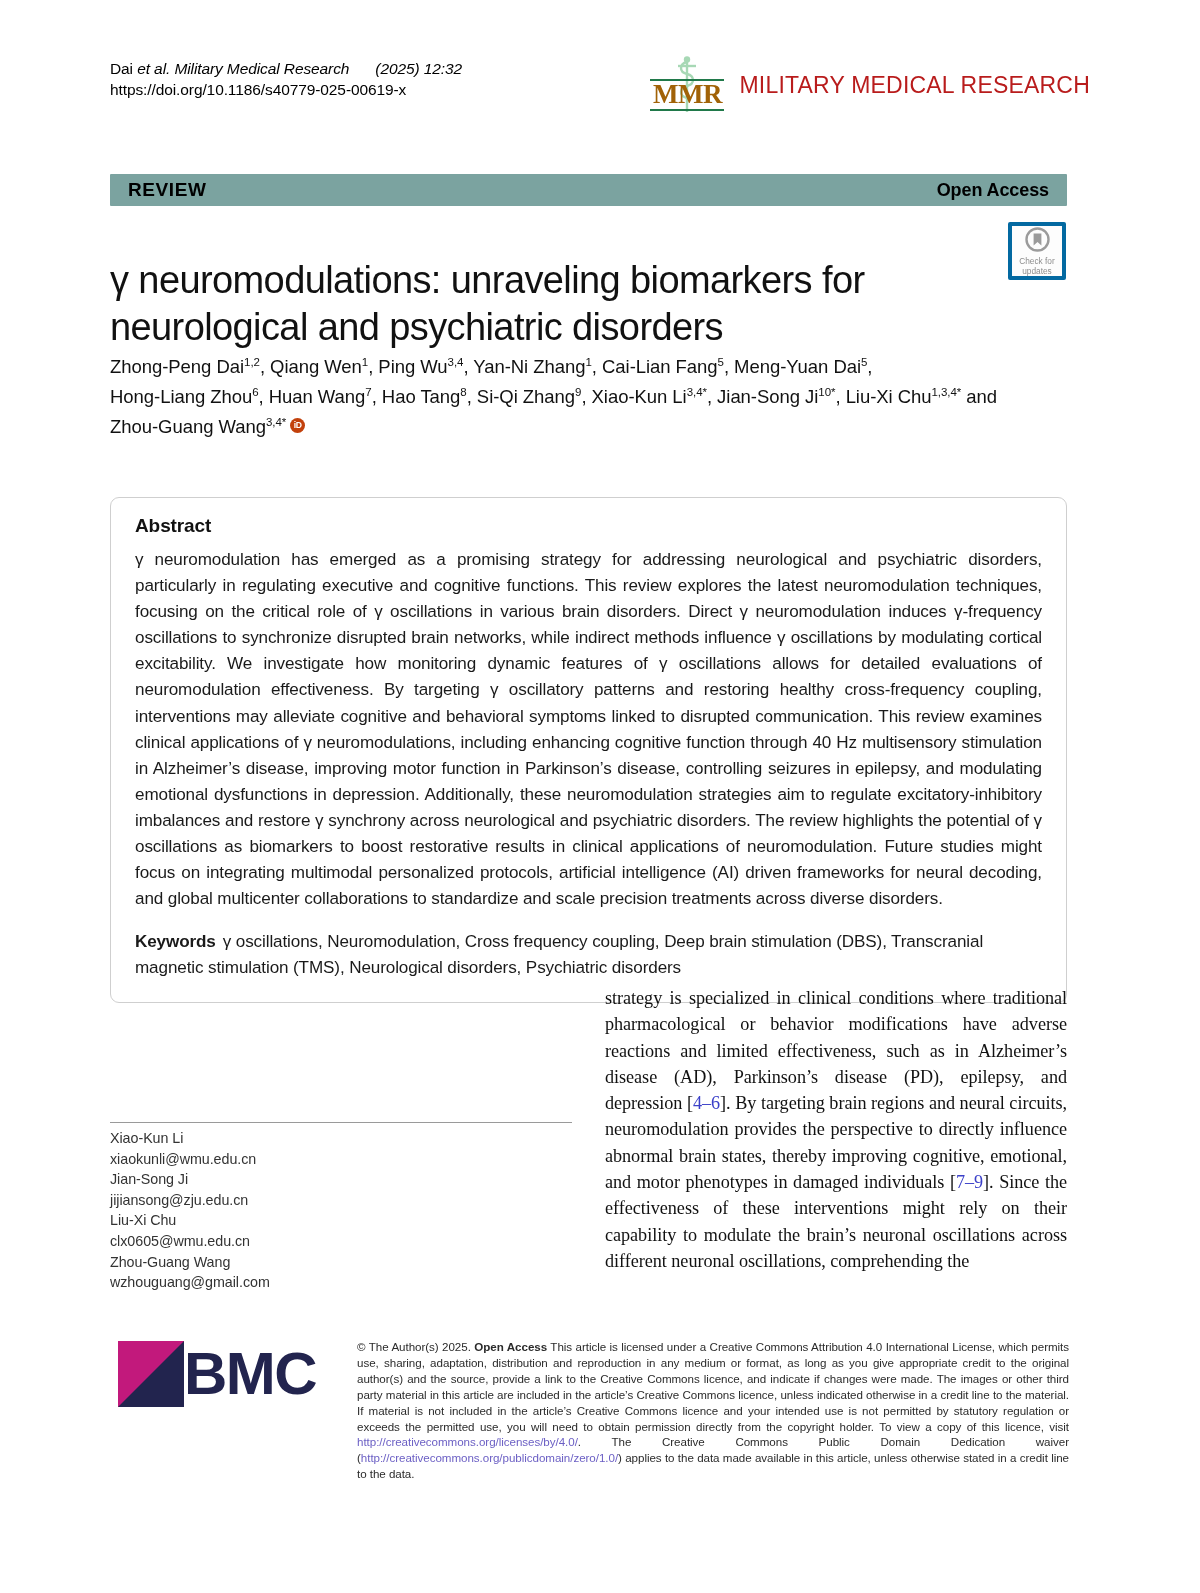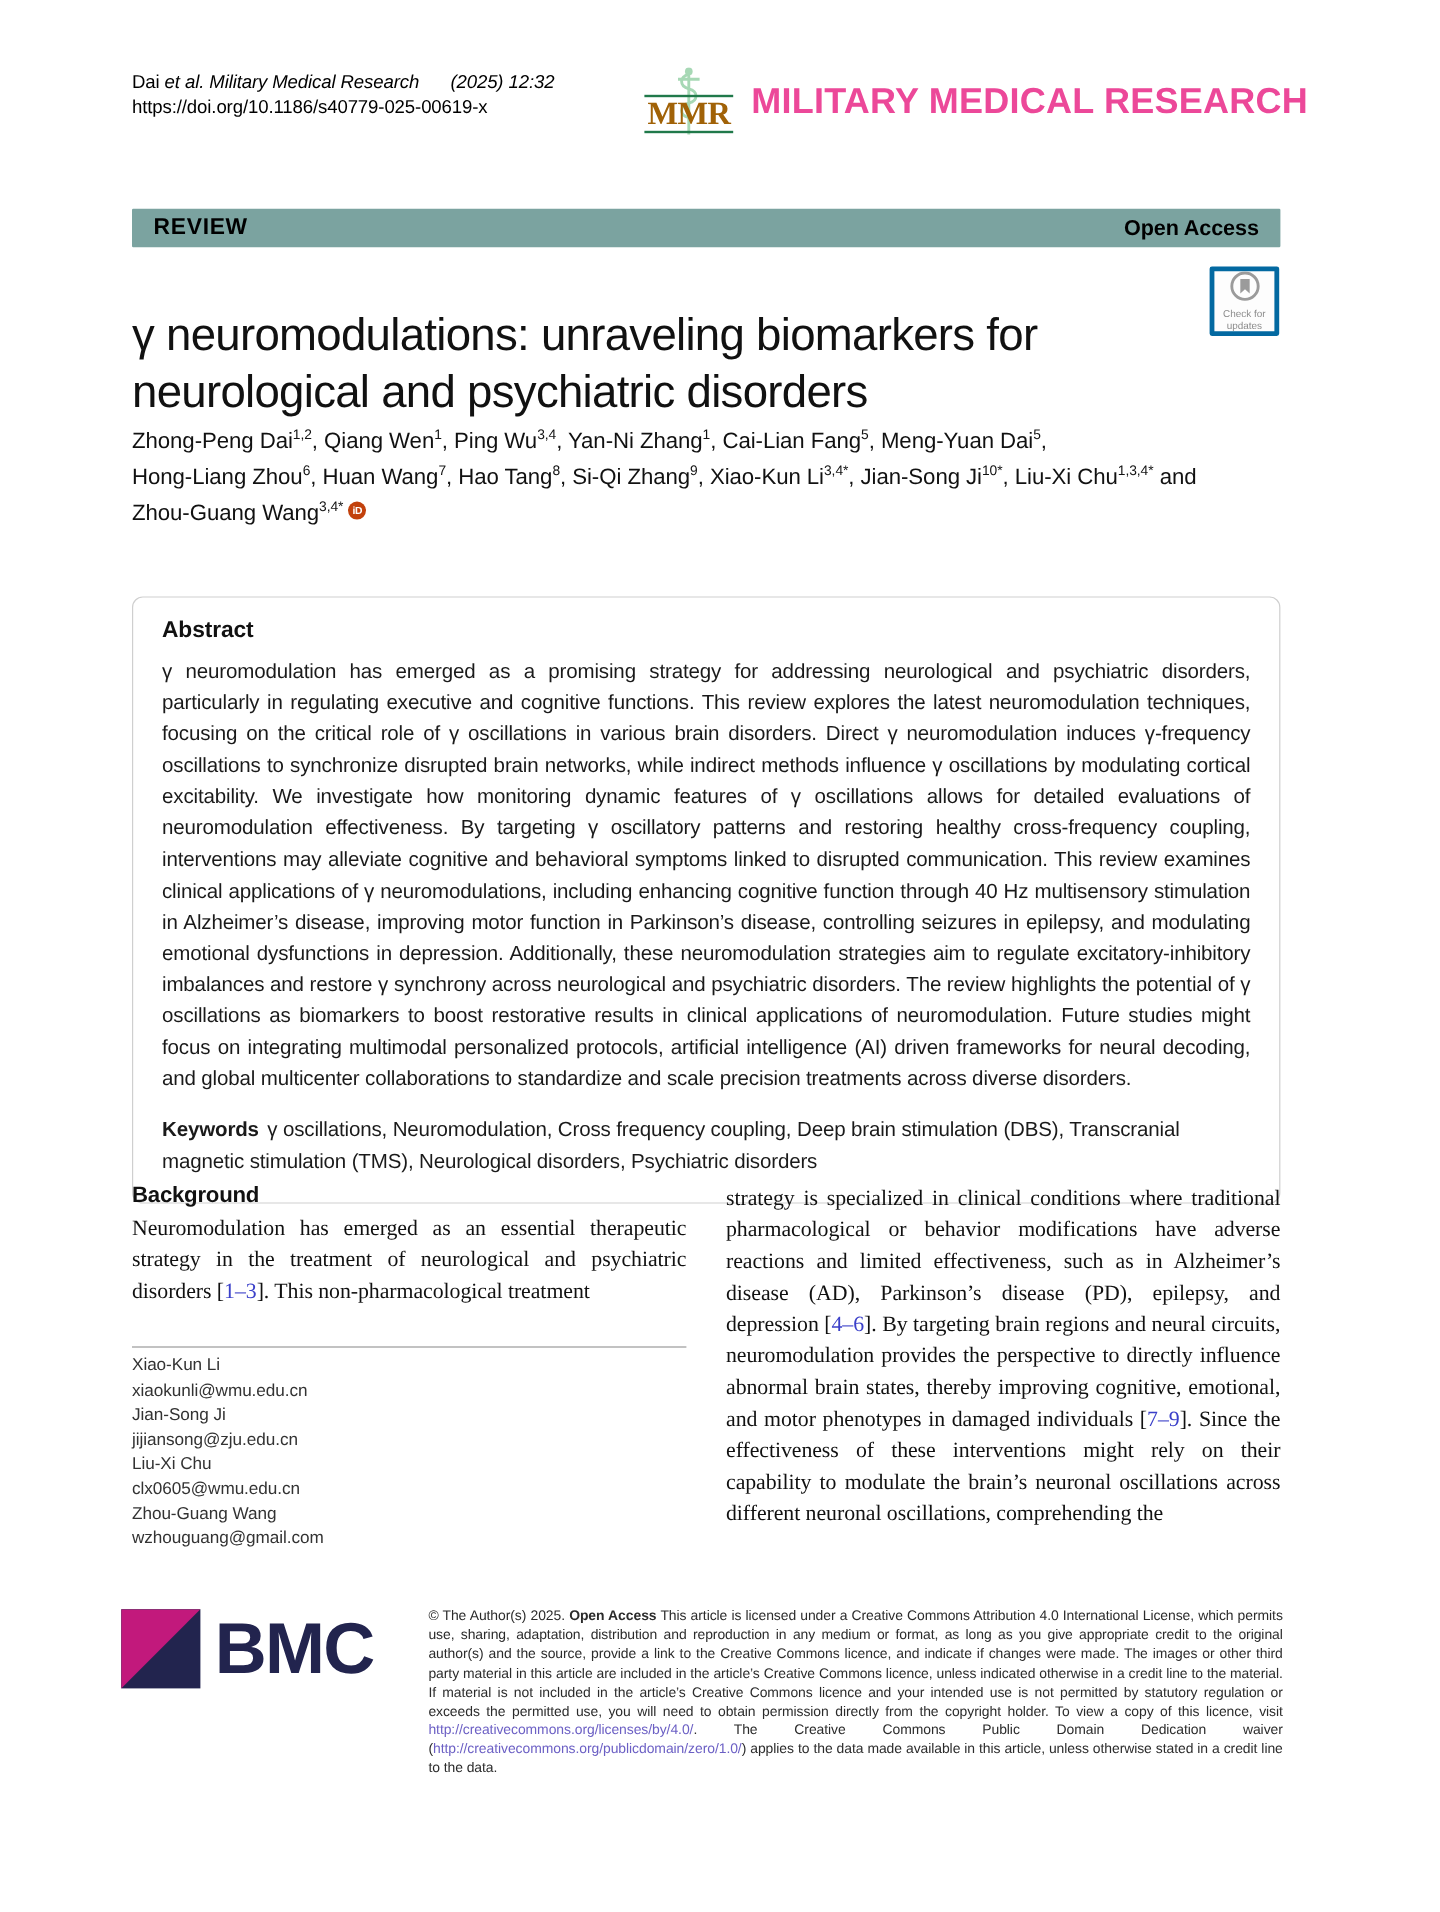--- a/index.html
+++ b/index.html
@@ -78,23 +78,23 @@
   .mmr-rule-top, .mmr-rule-bot {
     position: absolute;
     left: 1px;
     width: 74px;
     height: 2px;
     background: #20794a;
   }
   .mmr-rule-top { top: 23px; }
   .mmr-rule-bot { top: 53px; }
   .mmr-title {
-    font-size: 30px;
-    font-weight: 700;
-    color: #ec4899;
+    font-size: 23px;
+    font-weight: 400;
+    color: #b91c1c;
     letter-spacing: 0.2px;
     white-space: nowrap;
   }
 
   
   .banner {
     position: absolute;
     left: 110px;
     top: 174px;
     width: 957px;
@@ -276,25 +276,24 @@
     width: 470px;
     font-size: 14.3px;
     line-height: 20.6px;
     color: #333;
     letter-spacing: -0.05px;
   }
 
   
   .bmc-logo {
     position: absolute;
-    left: 101px;
+    left: 118px;
     top: 1341px;
     display: flex;
     align-items: center;
-    gap: 12px;
   }
   .bmc-square {
     width: 66px;
     height: 66px;
     position: relative;
     overflow: hidden;
     background: #22244e;
   }
   .bmc-square .tri {
     position: absolute;
@@ -381,24 +380,20 @@
   </div>
 
   <section class="abstract-box">
     <div class="abstract-title">Abstract</div>
     <div class="abstract-body">γ neuromodulation has emerged as a promising strategy for addressing neurological and psychiatric disorders, particularly in regulating executive and cognitive functions. This review explores the latest neuromodulation techniques, focusing on the critical role of γ oscillations in various brain disorders. Direct γ neuromodulation induces γ-frequency oscillations to synchronize disrupted brain networks, while indirect methods influence γ oscillations by modulating cortical excitability. We investigate how monitoring dynamic features of γ oscillations allows for detailed evaluations of neuromodulation effectiveness. By targeting γ oscillatory patterns and restoring healthy cross-frequency coupling, interventions may alleviate cognitive and behavioral symptoms linked to disrupted communication. This review examines clinical applications of γ neuromodulations, including enhancing cognitive function through 40 Hz multisensory stimulation in Alzheimer’s disease, improving motor function in Parkinson’s disease, controlling seizures in epilepsy, and modulating emotional dysfunctions in depression. Additionally, these neuromodulation strategies aim to regulate excitatory-inhibitory imbalances and restore γ synchrony across neurological and psychiatric disorders. The review highlights the potential of γ oscillations as biomarkers to boost restorative results in clinical applications of neuromodulation. Future studies might focus on integrating multimodal personalized protocols, artificial intelligence (AI) driven frameworks for neural decoding, and global multicenter collaborations to standardize and scale precision treatments across diverse disorders.</div>
     <div class="keywords">
       <b>Keywords</b><span class="kw-gap"></span><span>γ oscillations, Neuromodulation, Cross frequency coupling, Deep brain stimulation (DBS), Transcranial magnetic stimulation (TMS), Neurological disorders, Psychiatric disorders</span>
     </div>
   </section>
 
-  <div class="col-left">
-    <h2 class="sec-head">Background</h2>
-    <p class="bodytext"><span>Neuromodulation has emerged as an essential therapeutic strategy in the treatment of neurological and psychiatric disorders [</span><span class="cite">1–3</span><span>]. This non-pharmacological treatment</span></p>
-  </div>
 
   <div class="col-right">
     <p class="bodytext"><span>strategy is specialized in clinical conditions where traditional pharmacological or behavior modifications have adverse reactions and limited effectiveness, such as in Alzheimer’s disease (AD), Parkinson’s disease (PD), epilepsy, and depression [</span><span class="cite">4–6</span><span>]. By targeting brain regions and neural circuits, neuromodulation provides the perspective to directly influence abnormal brain states, thereby improving cognitive, emotional, and motor phenotypes in damaged individuals [</span><span class="cite">7–9</span><span>]. Since the effectiveness of these interventions might rely on their capability to modulate the brain’s neuronal oscillations across different neuronal oscillations, comprehending the</span></p>
   </div>
 
   <div class="corr-rule"></div>
   <div class="corr">
     <div id="corr-entries">
         <div>Xiao-Kun Li</div>
         <div>xiaokunli@wmu.edu.cn</div>

